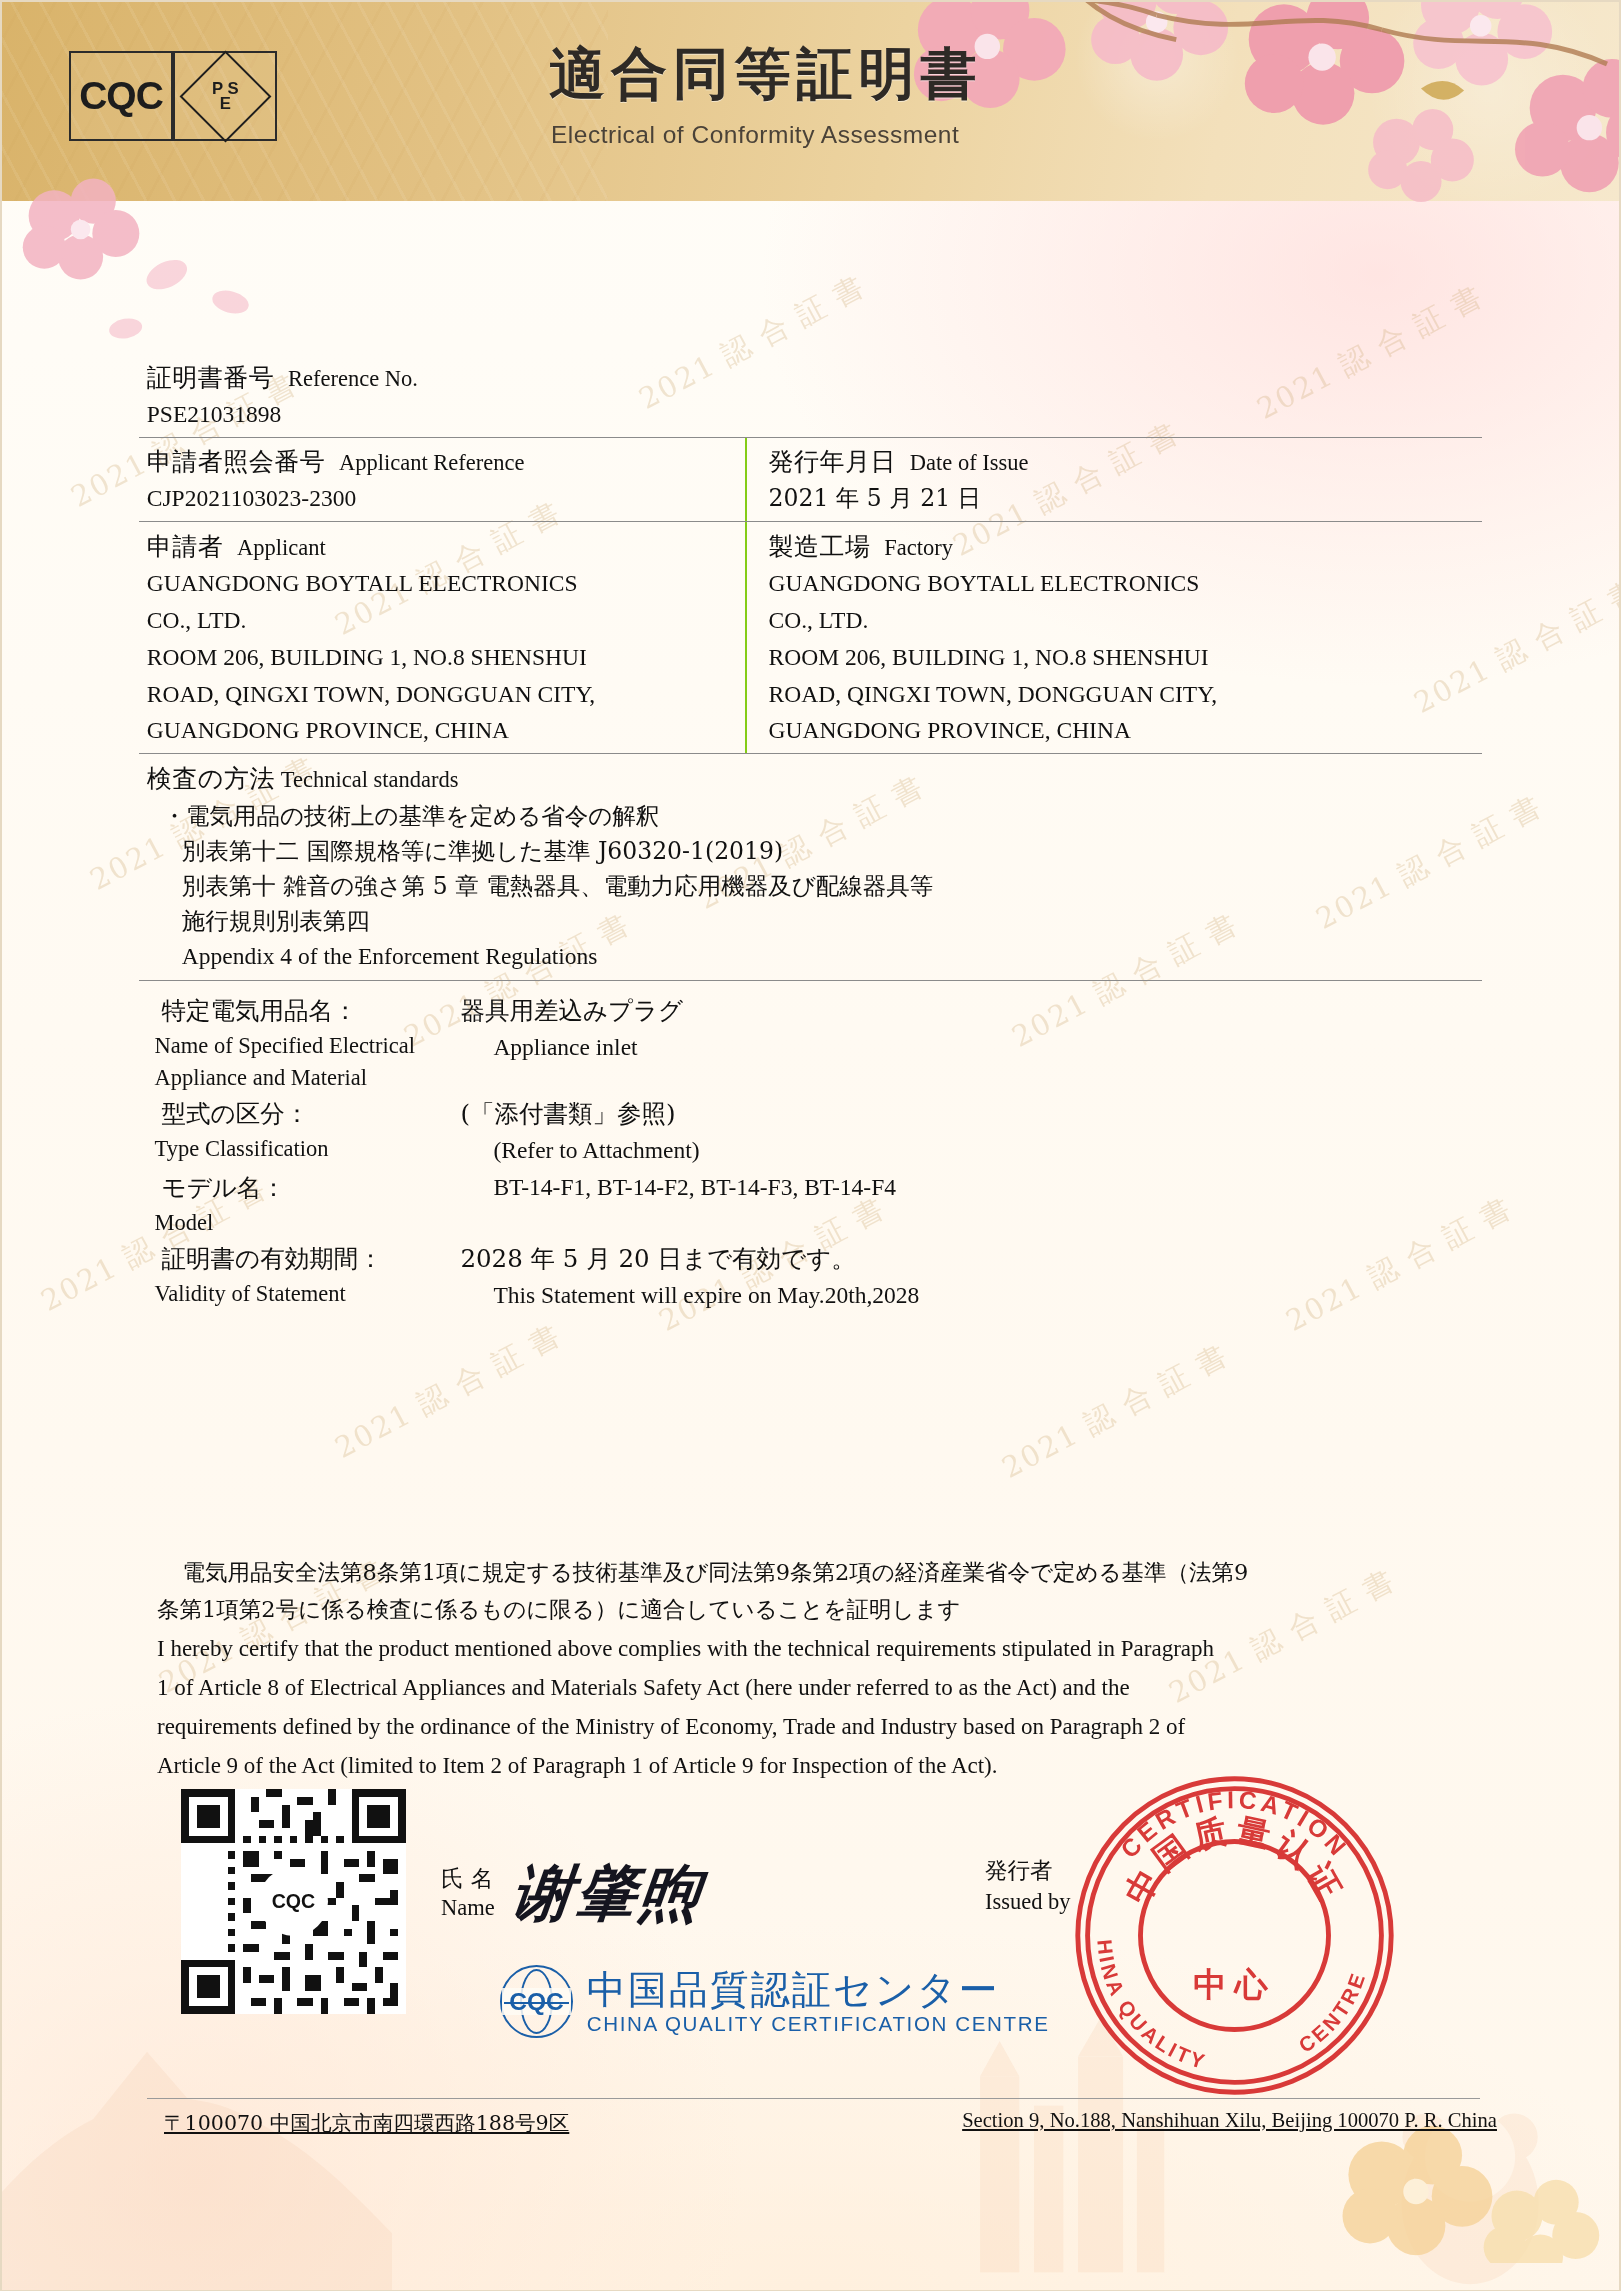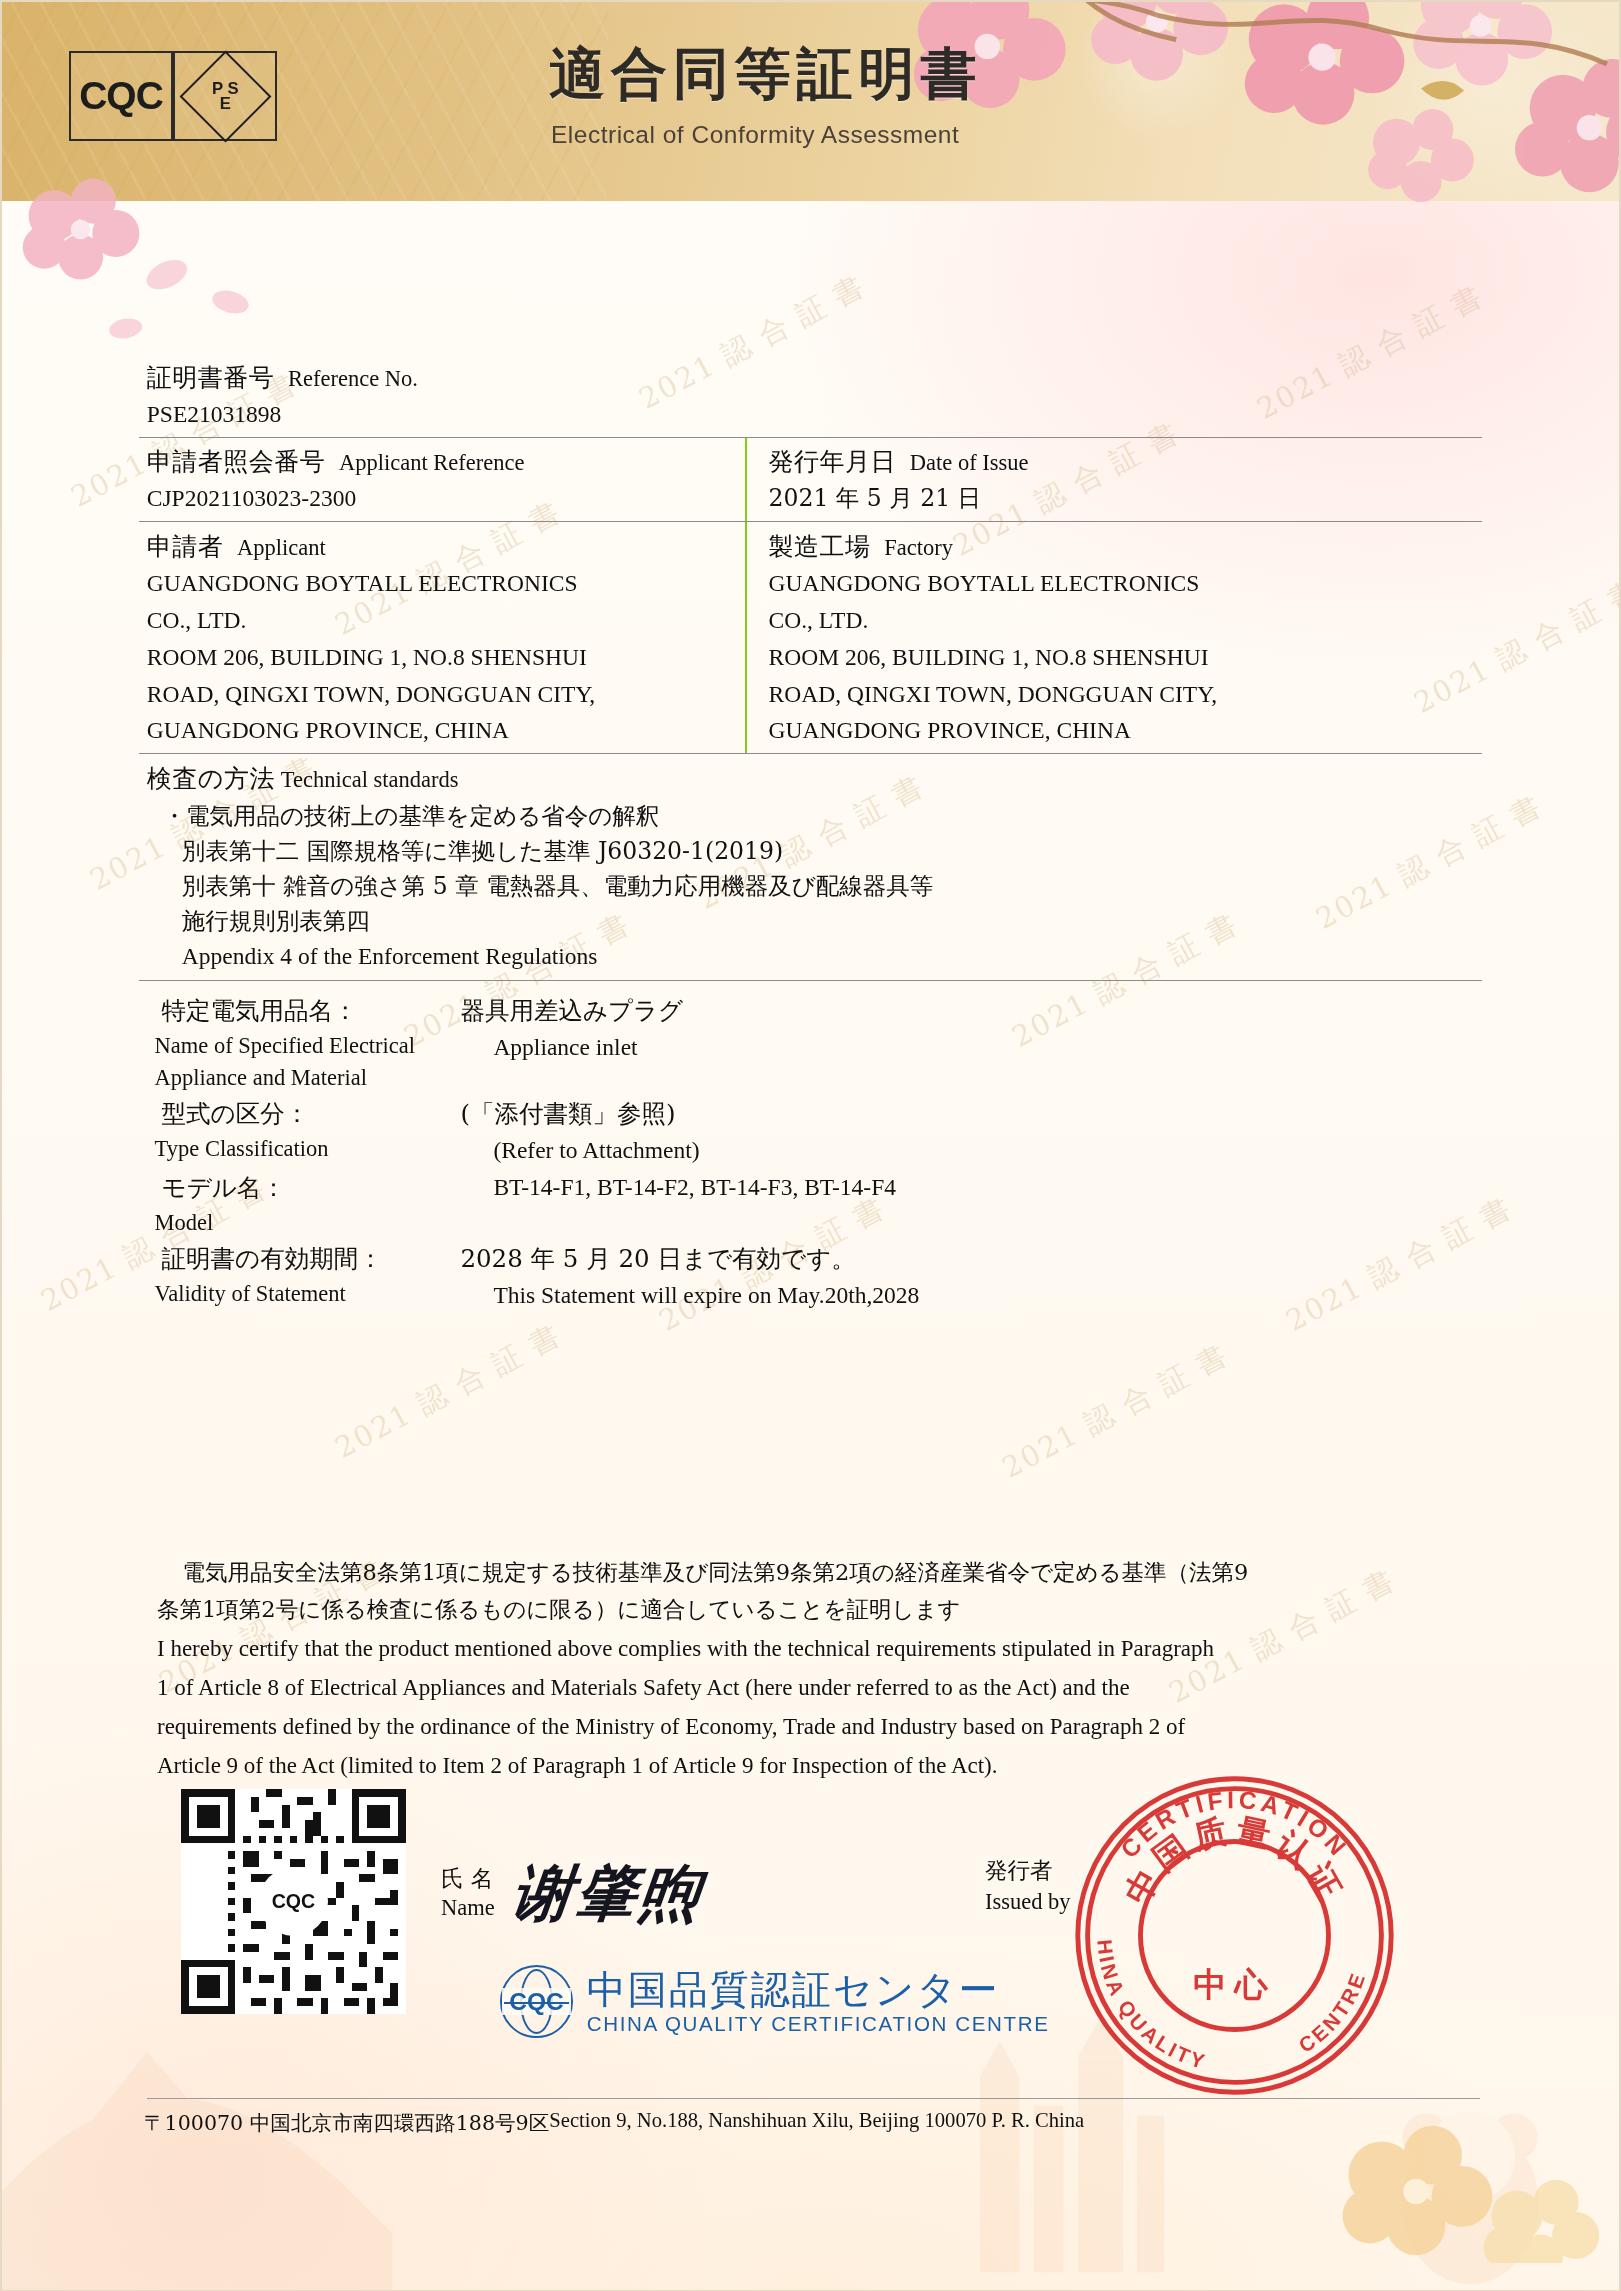--- a/index.html
+++ b/index.html
@@ -394,27 +394,29 @@
   
   .footer-rule {
     position: absolute;
     left: 147px; top: 2098px;
     width: 1333px; height: 1px;
     background: #9a9a9a;
     z-index: 10;
   }
   .footer {
     position: absolute;
-    left: 144px; top: 2109px;
+    left: 164px; top: 2109px;
     width: 1333px;
     display: flex;
+    justify-content: space-between;
     z-index: 10;
     font-size: 20.6px;
     font-family: "Liberation Serif", serif;
     color: #111;
+    text-decoration: underline;
   }
   .footer .cn { font-family: "DejaVu Serif", serif; }
 
   
   .bottom-art {
     position: absolute;
     left: 0; bottom: 0;
     width: 1621px; height: 510px;
     z-index: 2;
     pointer-events: none;

